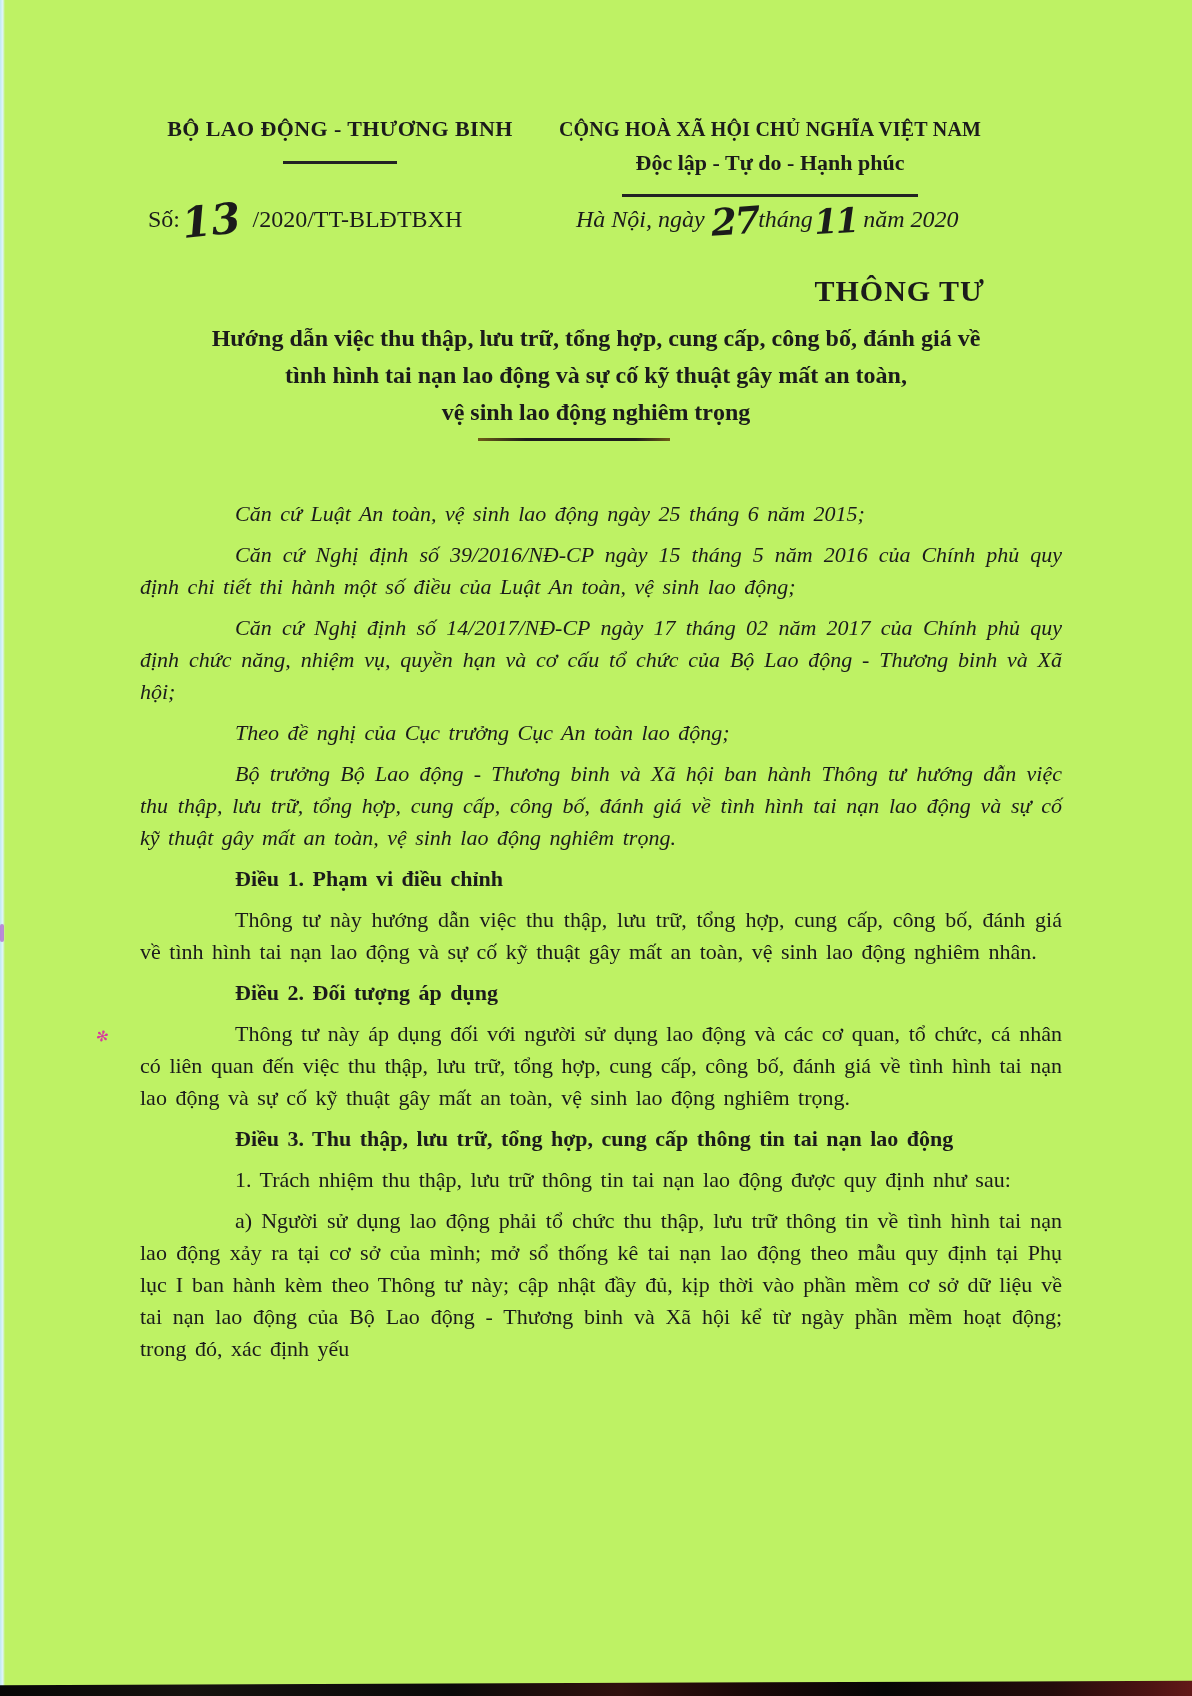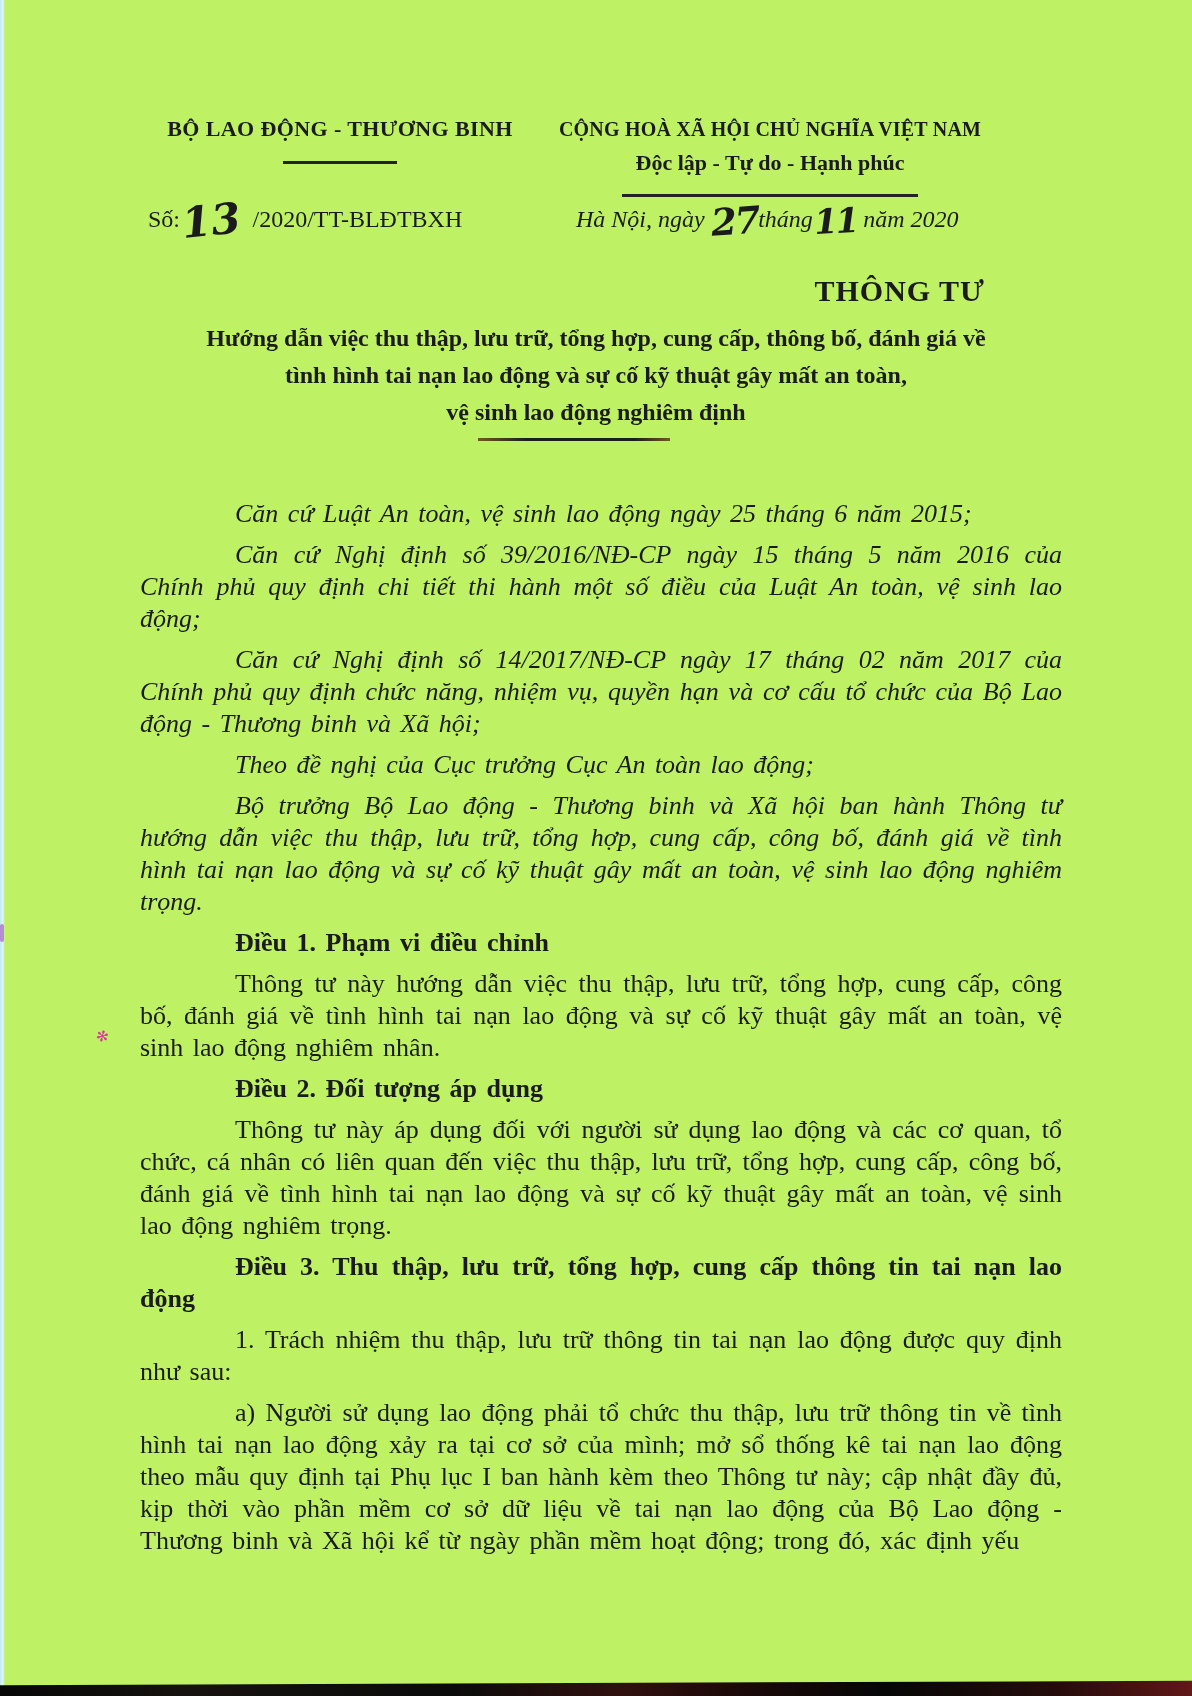--- a/index.html
+++ b/index.html
@@ -41,21 +41,21 @@
   .hw-month{ font-size:34px; transform:rotate(-3deg); vertical-align:-6px; margin:0 6px 0 1px; letter-spacing:-2px; }
   
   .title { position:absolute; top:274px; left:0; width:985px; text-align:right;
     font-size:30px; font-weight:bold; letter-spacing:1px; }
   .subtitle { position:absolute; top:320px; left:96px; width:1000px; text-align:center;
     font-weight:bold; font-size:24px; line-height:37px; }
   .subtitle .rule { width:192px; height:3px; margin:7px auto 0; transform:translateX(-22px);
     background:linear-gradient(to right,#6e5d16 0%,#1d1d1d 25%,#1d1d1d 82%,#6e5d16 100%); }
   
   .body { position:absolute; top:498px; left:140px; width:922px;
-    font-size:26px; line-height:32px; text-align:justify; word-spacing:3px; }
+    font-size:22px; line-height:32px; text-align:justify; word-spacing:3px; }
   .body p { margin:0 0 9px 0; text-indent:95px; }
   .body p.italic { font-style:italic; }
   .body p.heading { font-weight:bold; }
   .body p:last-child { margin-bottom:0; }
 </style>
 </head>
 <body>
 
 <div class="page">
 
@@ -77,23 +77,23 @@
     <span>Số:</span><span class="hw hw-no">13</span><span class="code">/2020/TT-BLĐTBXH</span>
   </div>
 
   <div class="date-line">
     <span>Hà Nội, ngày</span><span class="hw hw-day">27</span><span>tháng</span><span class="hw hw-month">11</span><span>năm 2020</span>
   </div>
 
   <div class="title">THÔNG TƯ</div>
 
   <div class="subtitle">
-    <div>Hướng dẫn việc thu thập, lưu trữ, tổng hợp, cung cấp, thông bố, đánh giá về</div>
+    <div>Hướng dẫn việc thu thập, lưu trữ, tổng hợp, cung cấp, công bố, đánh giá về</div>
     <div>tình hình tai nạn lao động và sự cố kỹ thuật gây mất an toàn,</div>
-    <div>vệ sinh lao động nghiêm định</div>
+    <div>vệ sinh lao động nghiêm trọng</div>
     <div class="rule"></div>
   </div>
 
   <div class="body">
     <p class="italic">Căn cứ Luật An toàn, vệ sinh lao động ngày 25 tháng 6 năm 2015;</p>
     <p class="italic">Căn cứ Nghị định số 39/2016/NĐ-CP ngày 15 tháng 5 năm 2016 của Chính phủ quy định chi tiết thi hành một số điều của Luật An toàn, vệ sinh lao động;</p>
     <p class="italic">Căn cứ Nghị định số 14/2017/NĐ-CP ngày 17 tháng 02 năm 2017 của Chính phủ quy định chức năng, nhiệm vụ, quyền hạn và cơ cấu tổ chức của Bộ Lao động - Thương binh và Xã hội;</p>
     <p class="italic">Theo đề nghị của Cục trưởng Cục An toàn lao động;</p>
     <p class="italic">Bộ trưởng Bộ Lao động - Thương binh và Xã hội ban hành Thông tư hướng dẫn việc thu thập, lưu trữ, tổng hợp, cung cấp, công bố, đánh giá về tình hình tai nạn lao động và sự cố kỹ thuật gây mất an toàn, vệ sinh lao động nghiêm trọng.</p>
     <p class="heading">Điều 1. Phạm vi điều chỉnh</p>

